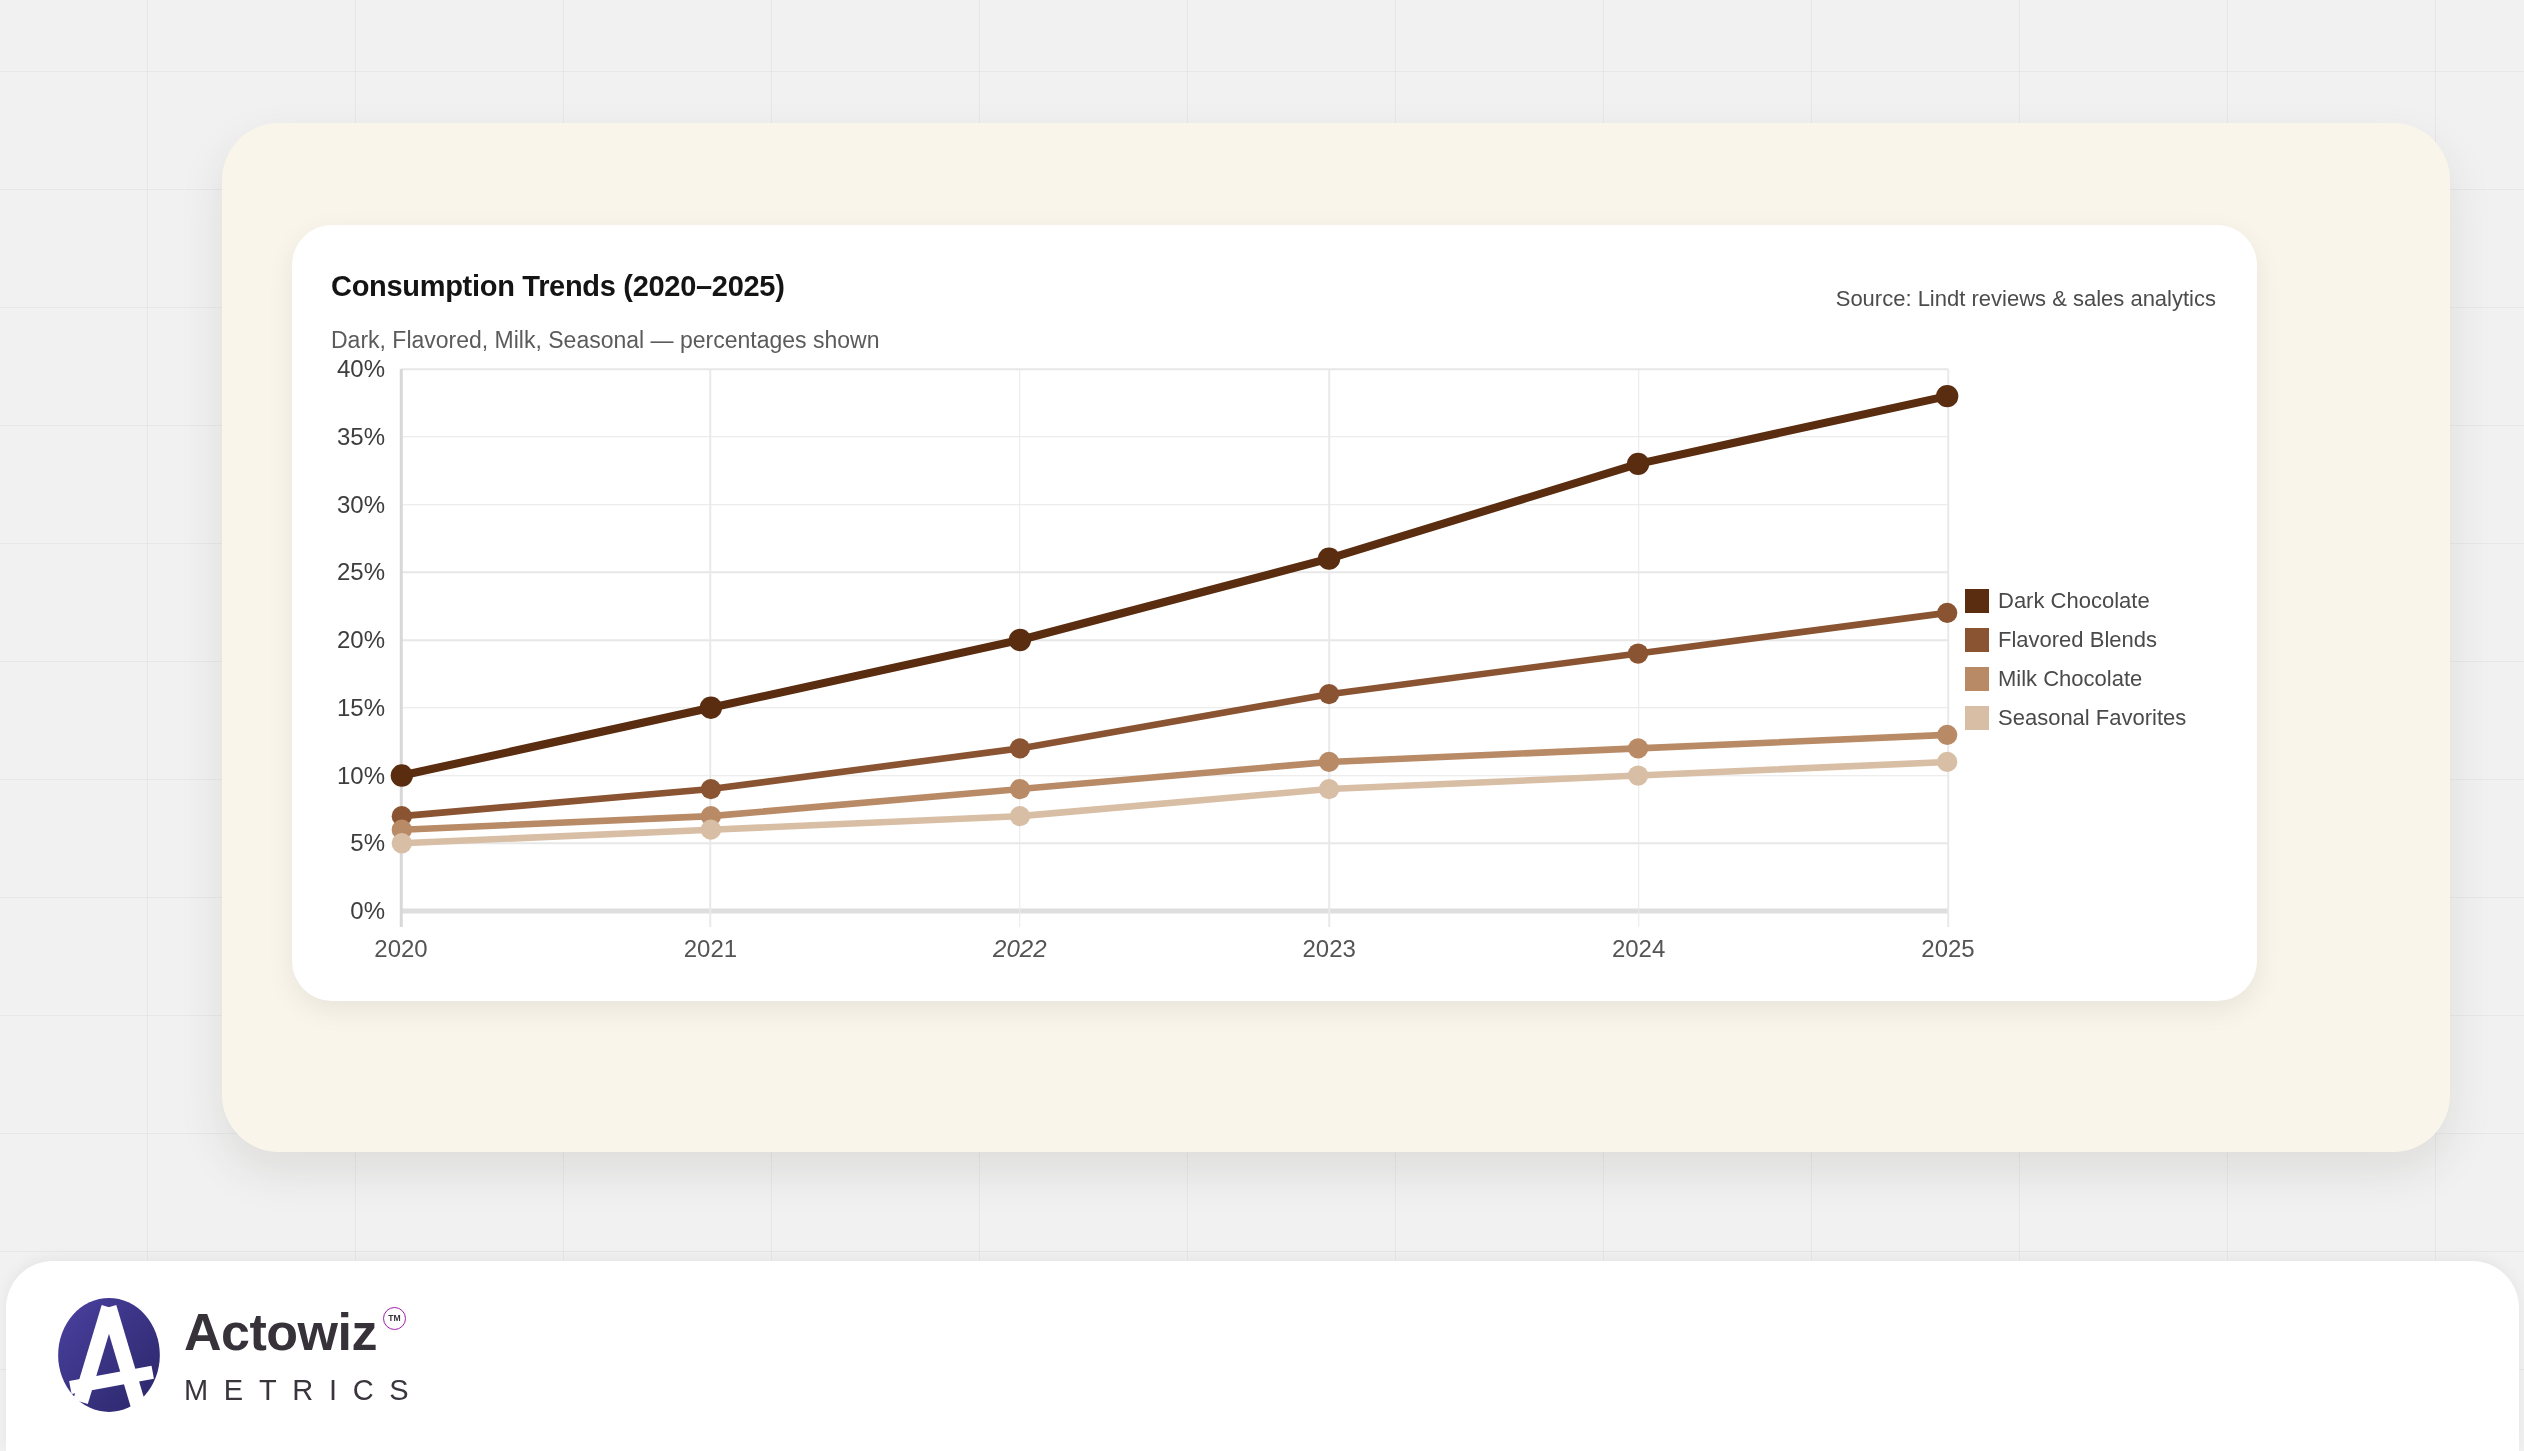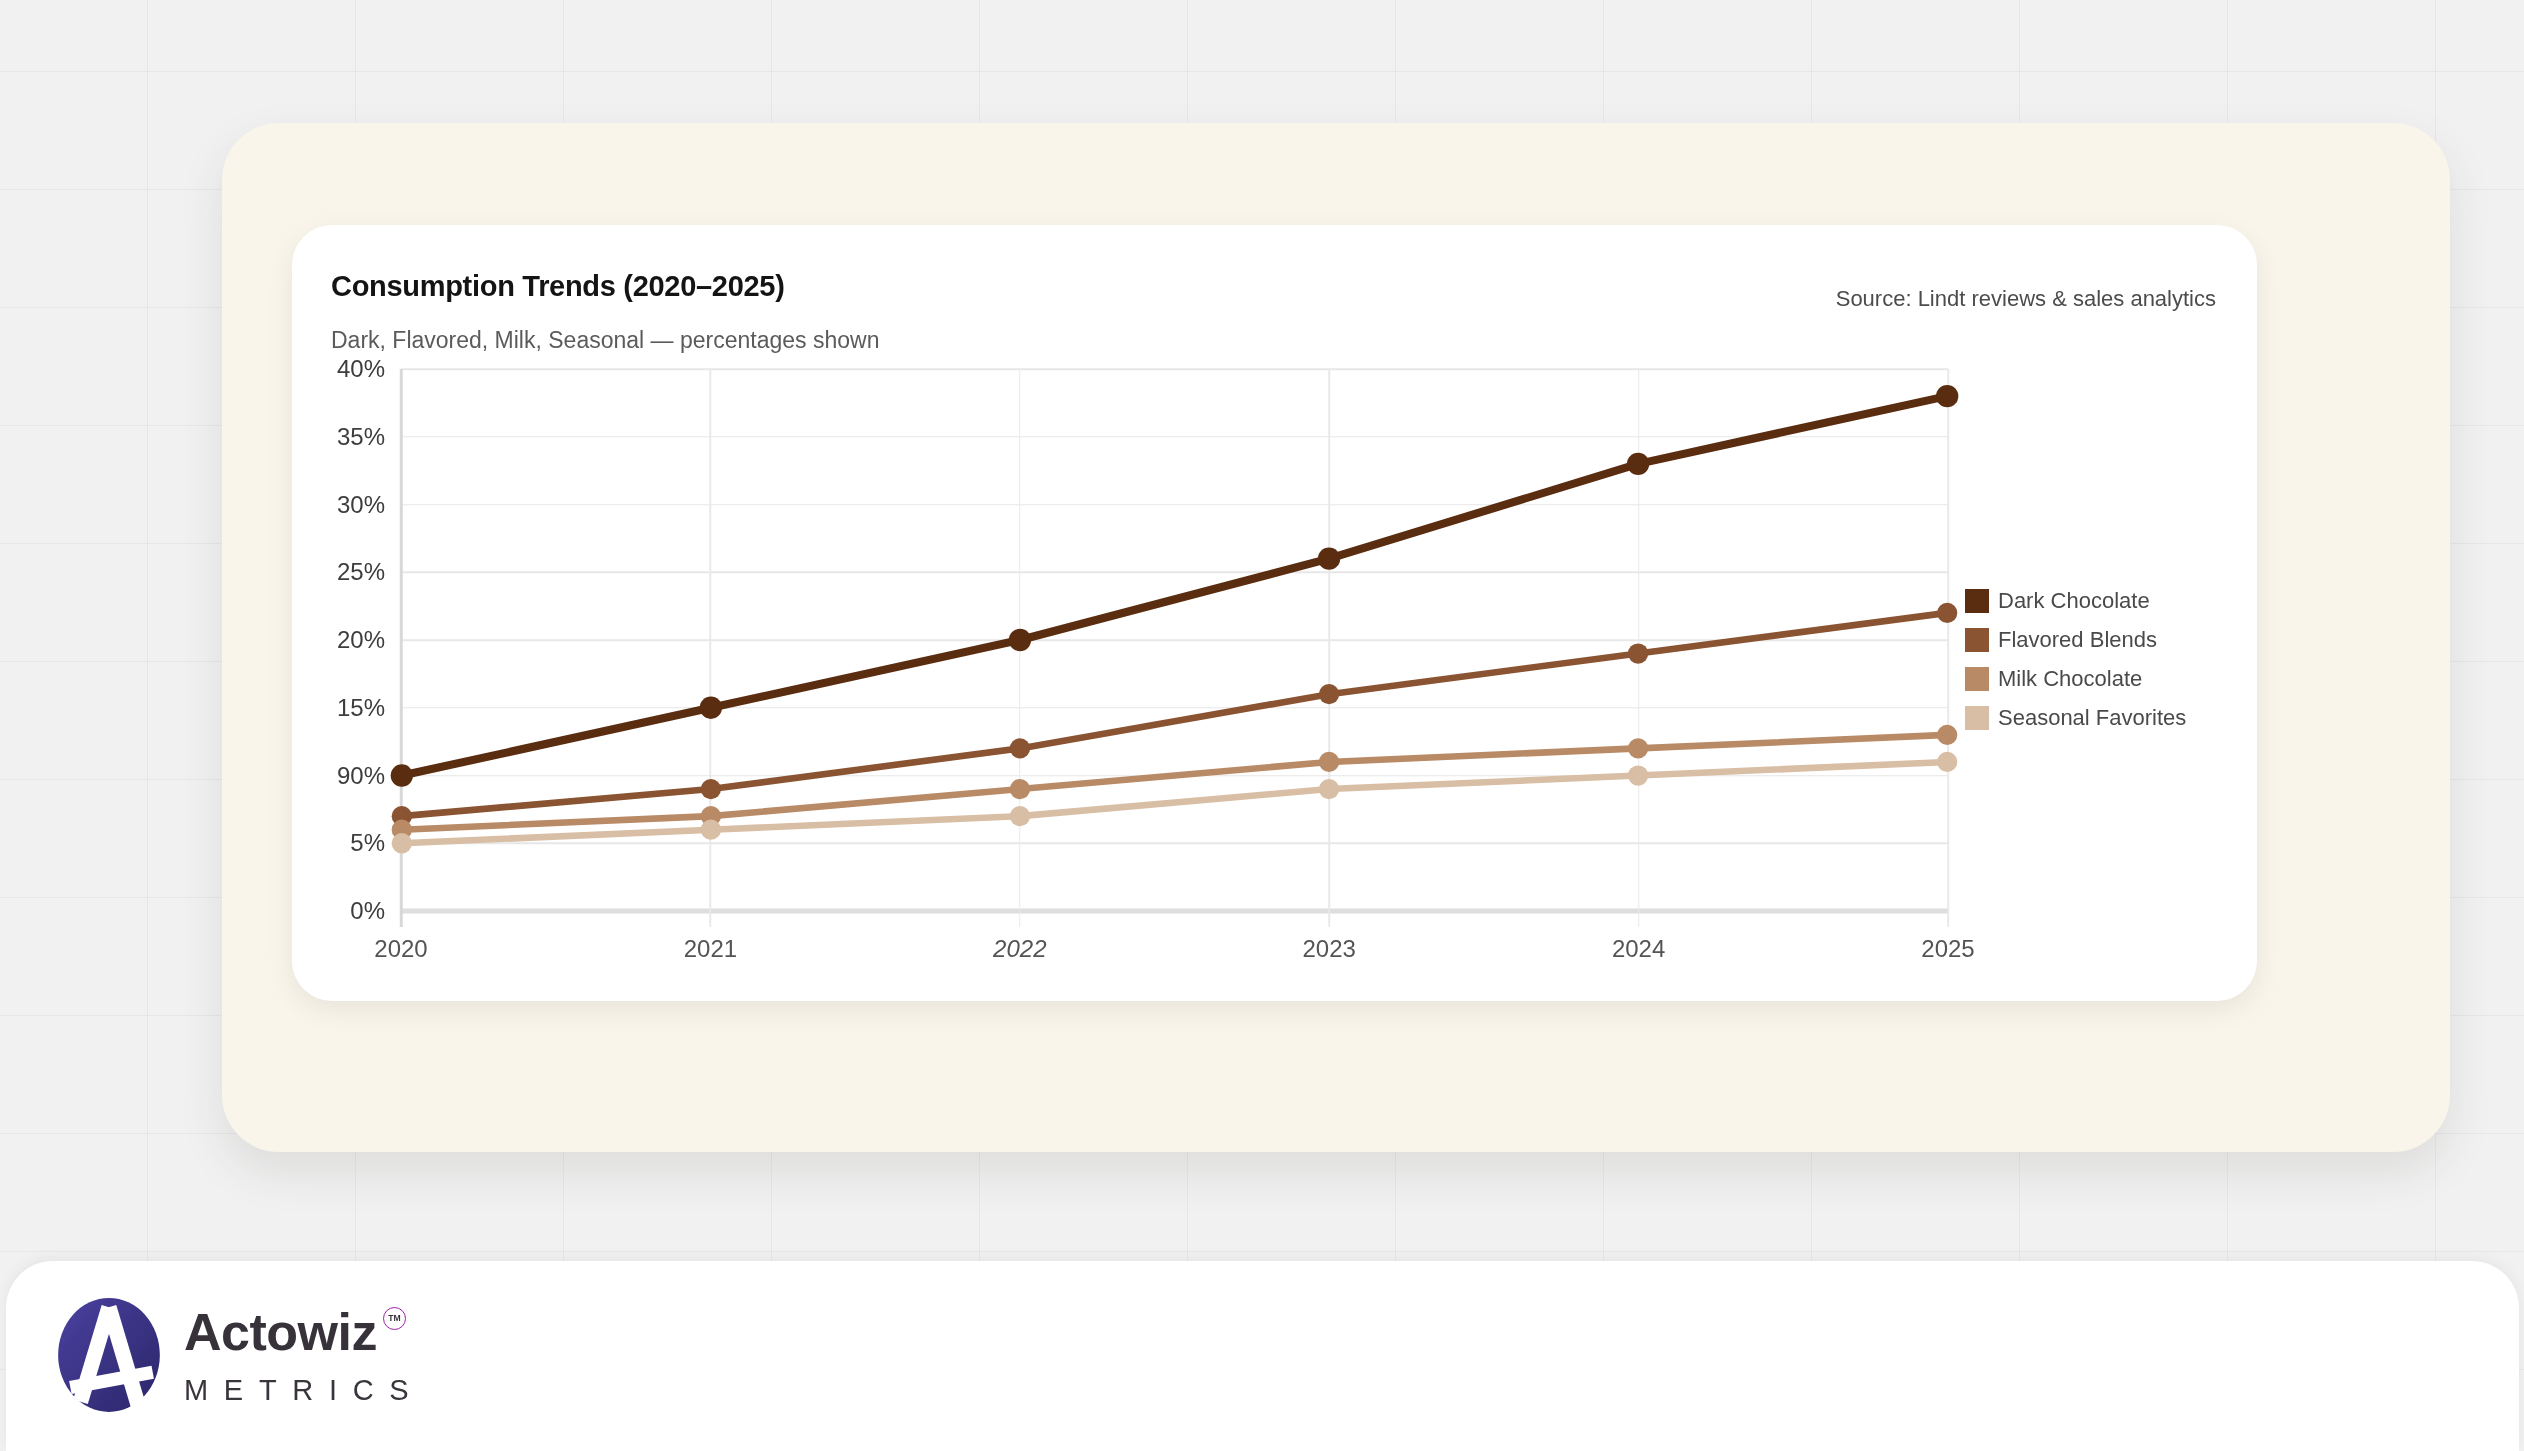--- a/index.html
+++ b/index.html
@@ -101,21 +101,21 @@
         <div class="ytick" style="top: 12.5%;">35%</div>
         <div class="gl-h" style="top: 25%;"></div>
         <div class="ytick" style="top: 25%;">30%</div>
         <div class="gl-h" style="top: 37.5%;"></div>
         <div class="ytick" style="top: 37.5%;">25%</div>
         <div class="gl-h" style="top: 50%;"></div>
         <div class="ytick" style="top: 50%;">20%</div>
         <div class="gl-h" style="top: 62.5%;"></div>
         <div class="ytick" style="top: 62.5%;">15%</div>
         <div class="gl-h" style="top: 75%;"></div>
-        <div class="ytick" style="top: 75%;">90%</div>
+        <div class="ytick" style="top: 75%;">10%</div>
         <div class="gl-h" style="top: 87.5%;"></div>
         <div class="ytick" style="top: 87.5%;">5%</div>
         <div class="gl-h axis-x" style="top: 100%;"></div>
         <div class="ytick" style="top: 100%;">0%</div>
         <div class="gl-v axis-y" style="left: 0%;"></div>
         <div class="xtick" style="left: 0%; text-align: right;">2020</div>
         <div class="gl-v" style="left: 20%;"></div>
         <div class="xtick" style="left: 20%; text-align: right;">2021</div>
         <div class="gl-v" style="left: 40%;"></div>
         <div class="xtick" style="left: 40%; font-style: italic;">2022</div>

